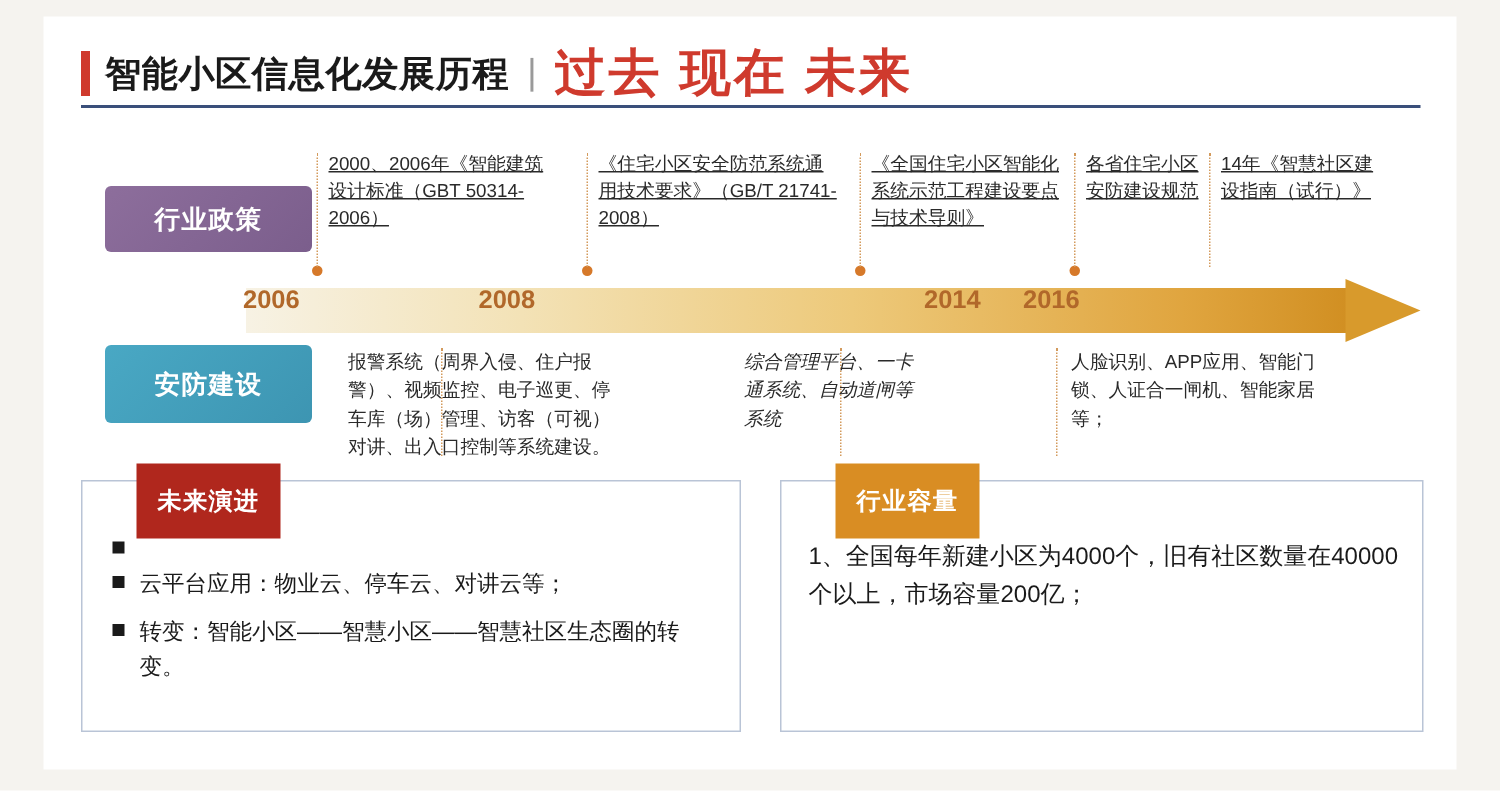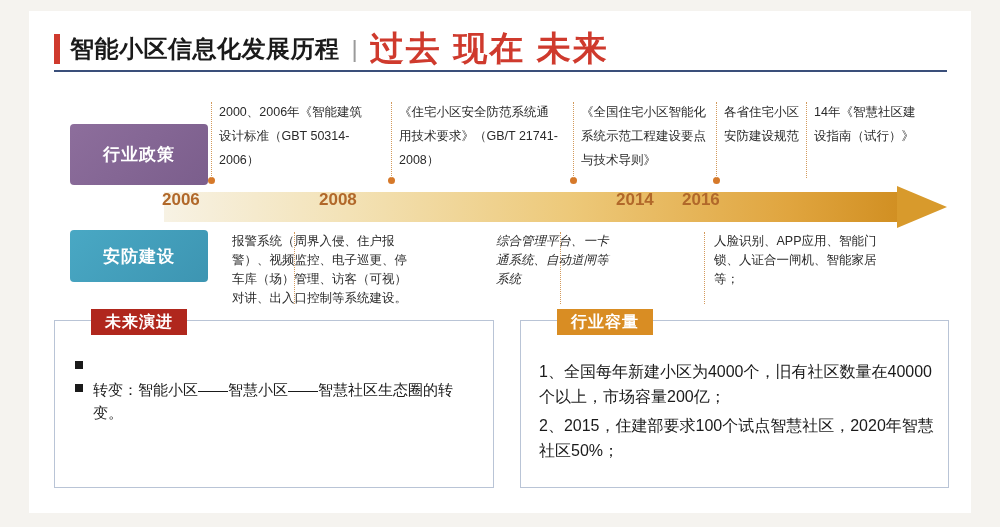--- a/index.html
+++ b/index.html
@@ -81,21 +81,21 @@
     font-weight: bold;
     display: flex;
     align-items: center;
     justify-content: center;
     letter-spacing: 1px;
   }
   .chip-policy {
     left: 16px;
     top: 42px;
     width: 138px;
-    height: 61px;
+    height: 44px;
     background: linear-gradient(135deg, #8d6e9c 0%, #7b5e8c 100%);
   }
   .chip-security {
     left: 16px;
     top: 148px;
     width: 138px;
     height: 52px;
     background: linear-gradient(135deg, #49a8c4 0%, #3d95b2 100%);
   }
 
@@ -141,22 +141,23 @@
   }
   .vline {
     position: absolute;
     width: 0;
     border-left: 1px dotted #d39a5c;
   }
 
   .colhead {
     position: absolute;
     font-size: 12.5px;
-    line-height: 24px;
+    line-height: 18px;
     color: #2a2a2a;
+    text-decoration: underline;
   }
   .colbody {
     position: absolute;
     font-size: 12.5px;
     line-height: 19px;
     color: #2a2a2a;
   }
 
   
   .bottom {
@@ -174,21 +175,21 @@
     background: #ffffff;
   }
   .box-left { left: 0; width: 438px; }
   .box-right { left: 466px; width: 427px; }
 
   .box-title {
     position: absolute;
     top: -12px;
     left: 36px;
     height: 26px;
-    padding: 0 14px;
+    padding: 12px 14px;
     background: #b0271d;
     color: #ffffff;
     font-size: 16px;
     font-weight: bold;
     display: flex;
     align-items: center;
     letter-spacing: 1px;
   }
   .box-title.orange { background: #d98d23; }
 
@@ -283,25 +284,28 @@
   <div class="bottom">
 
     <div class="box box-left">
       <div class="box-title">未来演进</div>
       <div class="bullets">
         <div class="bullet">
           <div class="sq"></div>
         </div>
         <div class="bullet">
           <div class="sq"></div>
+          <div class="txt">云平台应用：物业云、停车云、对讲云等；</div>
+        </div>
+        <div class="bullet">
+          <div class="sq"></div>
           <div class="txt">转变：智能小区——智慧小区——智慧社区生态圈的转变。</div>
         </div>
       </div>
     </div>
 
     <div class="box box-right">
       <div class="box-title orange">行业容量</div>
       <div class="para">1、全国每年新建小区为4000个，旧有社区数量在40000个以上，市场容量200亿；</div>
-      <div class="para" style="top:92px;">2、2015，住建部要求100个试点智慧社区，2020年智慧社区50%；</div>
     </div>
 
   </div>
 </div>
 
 </body></html>

